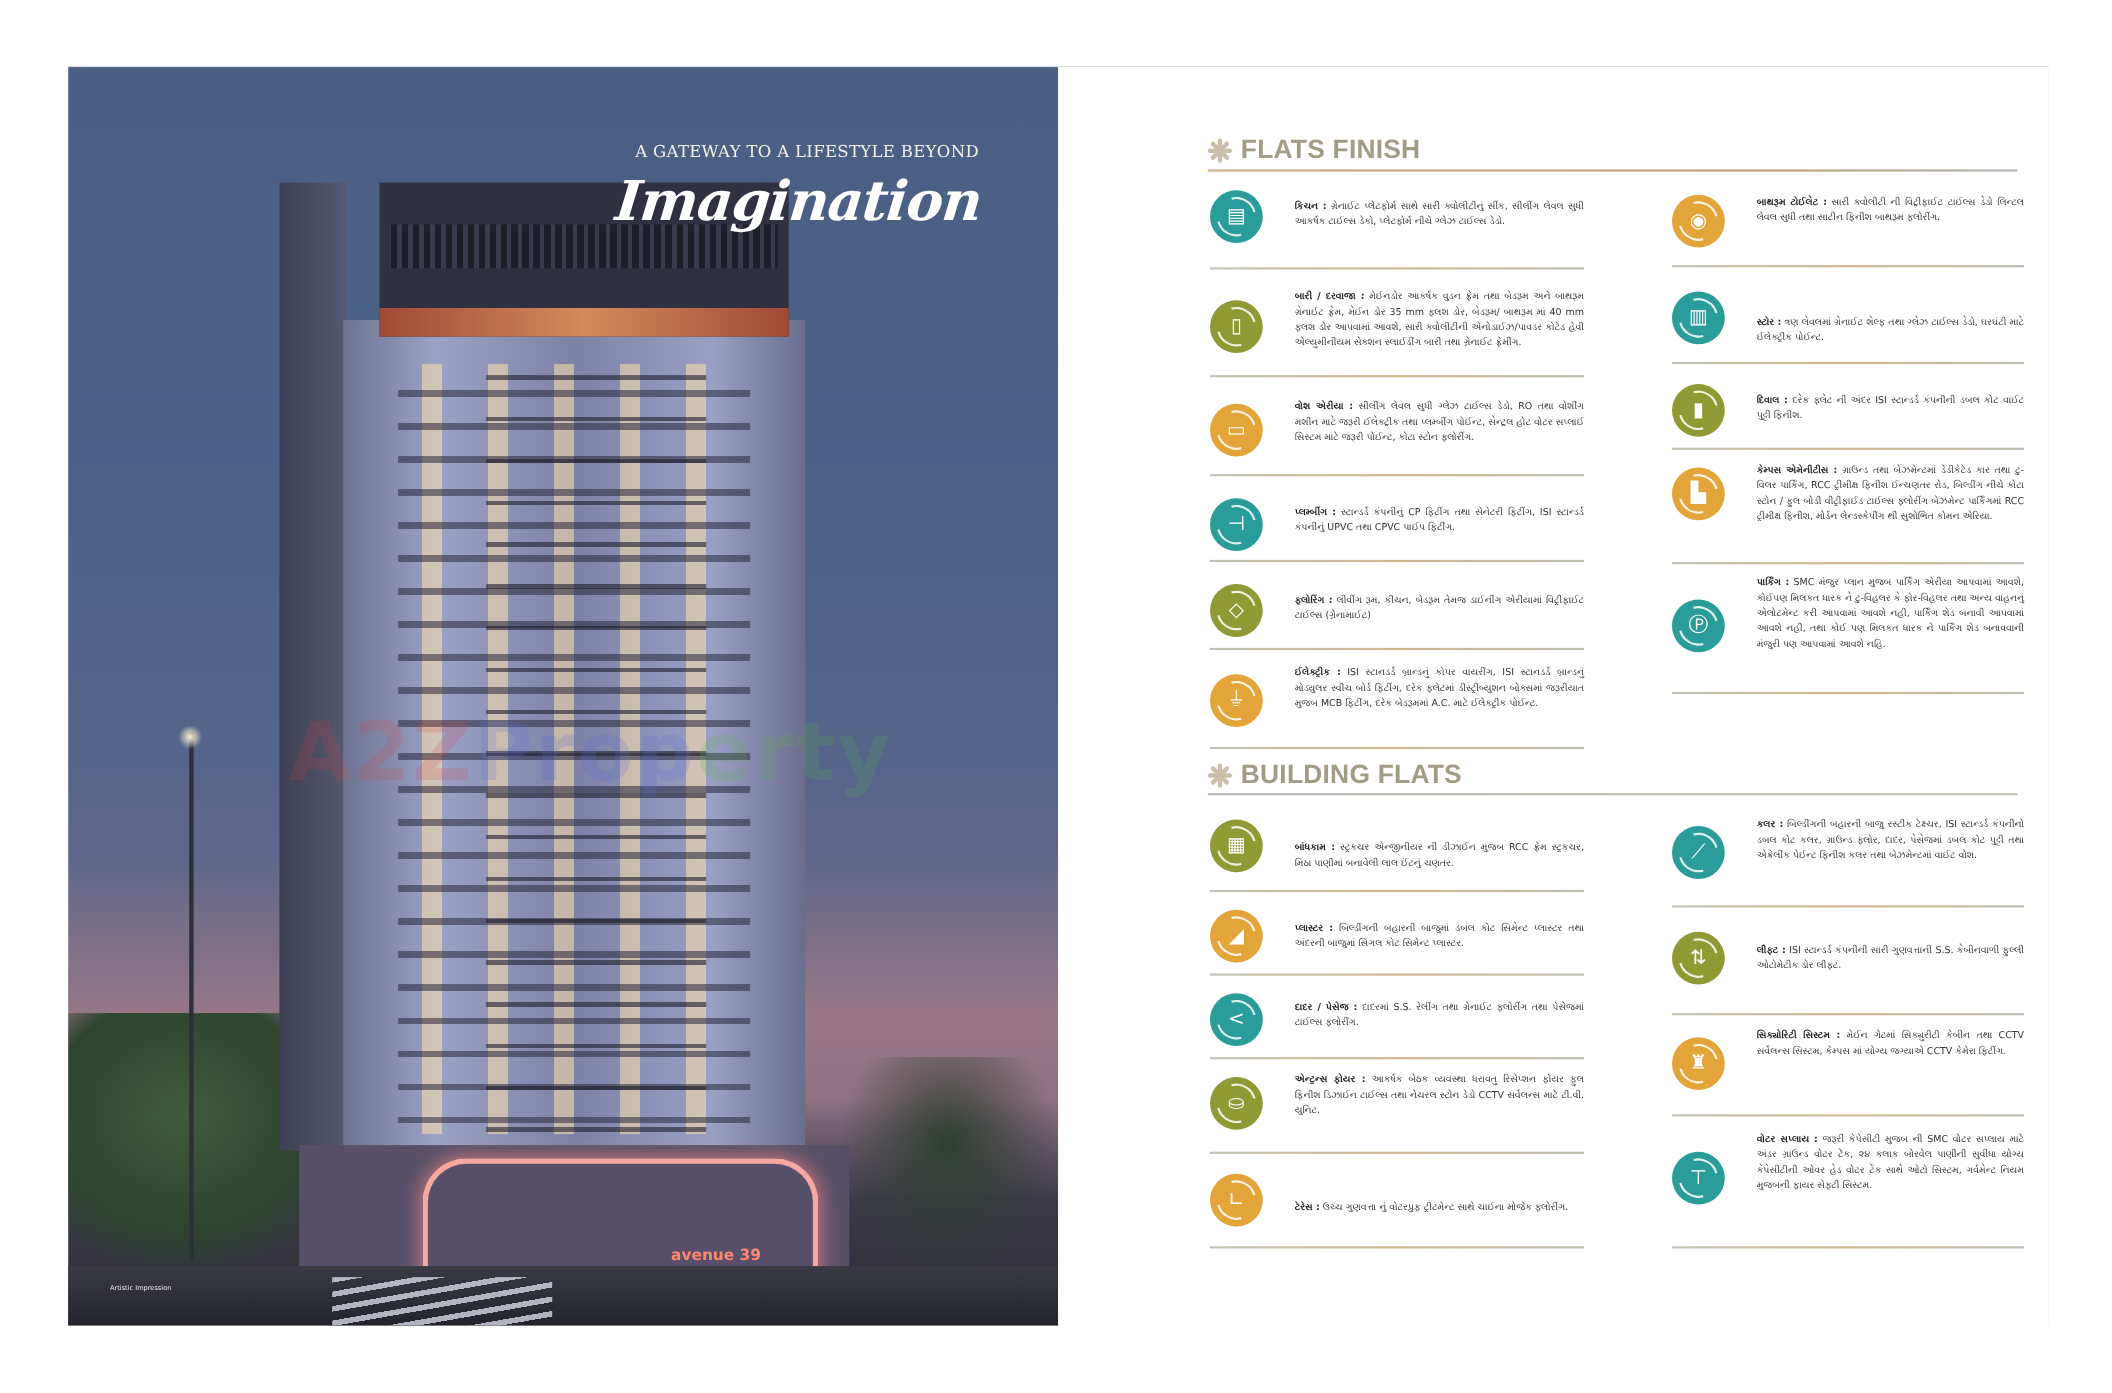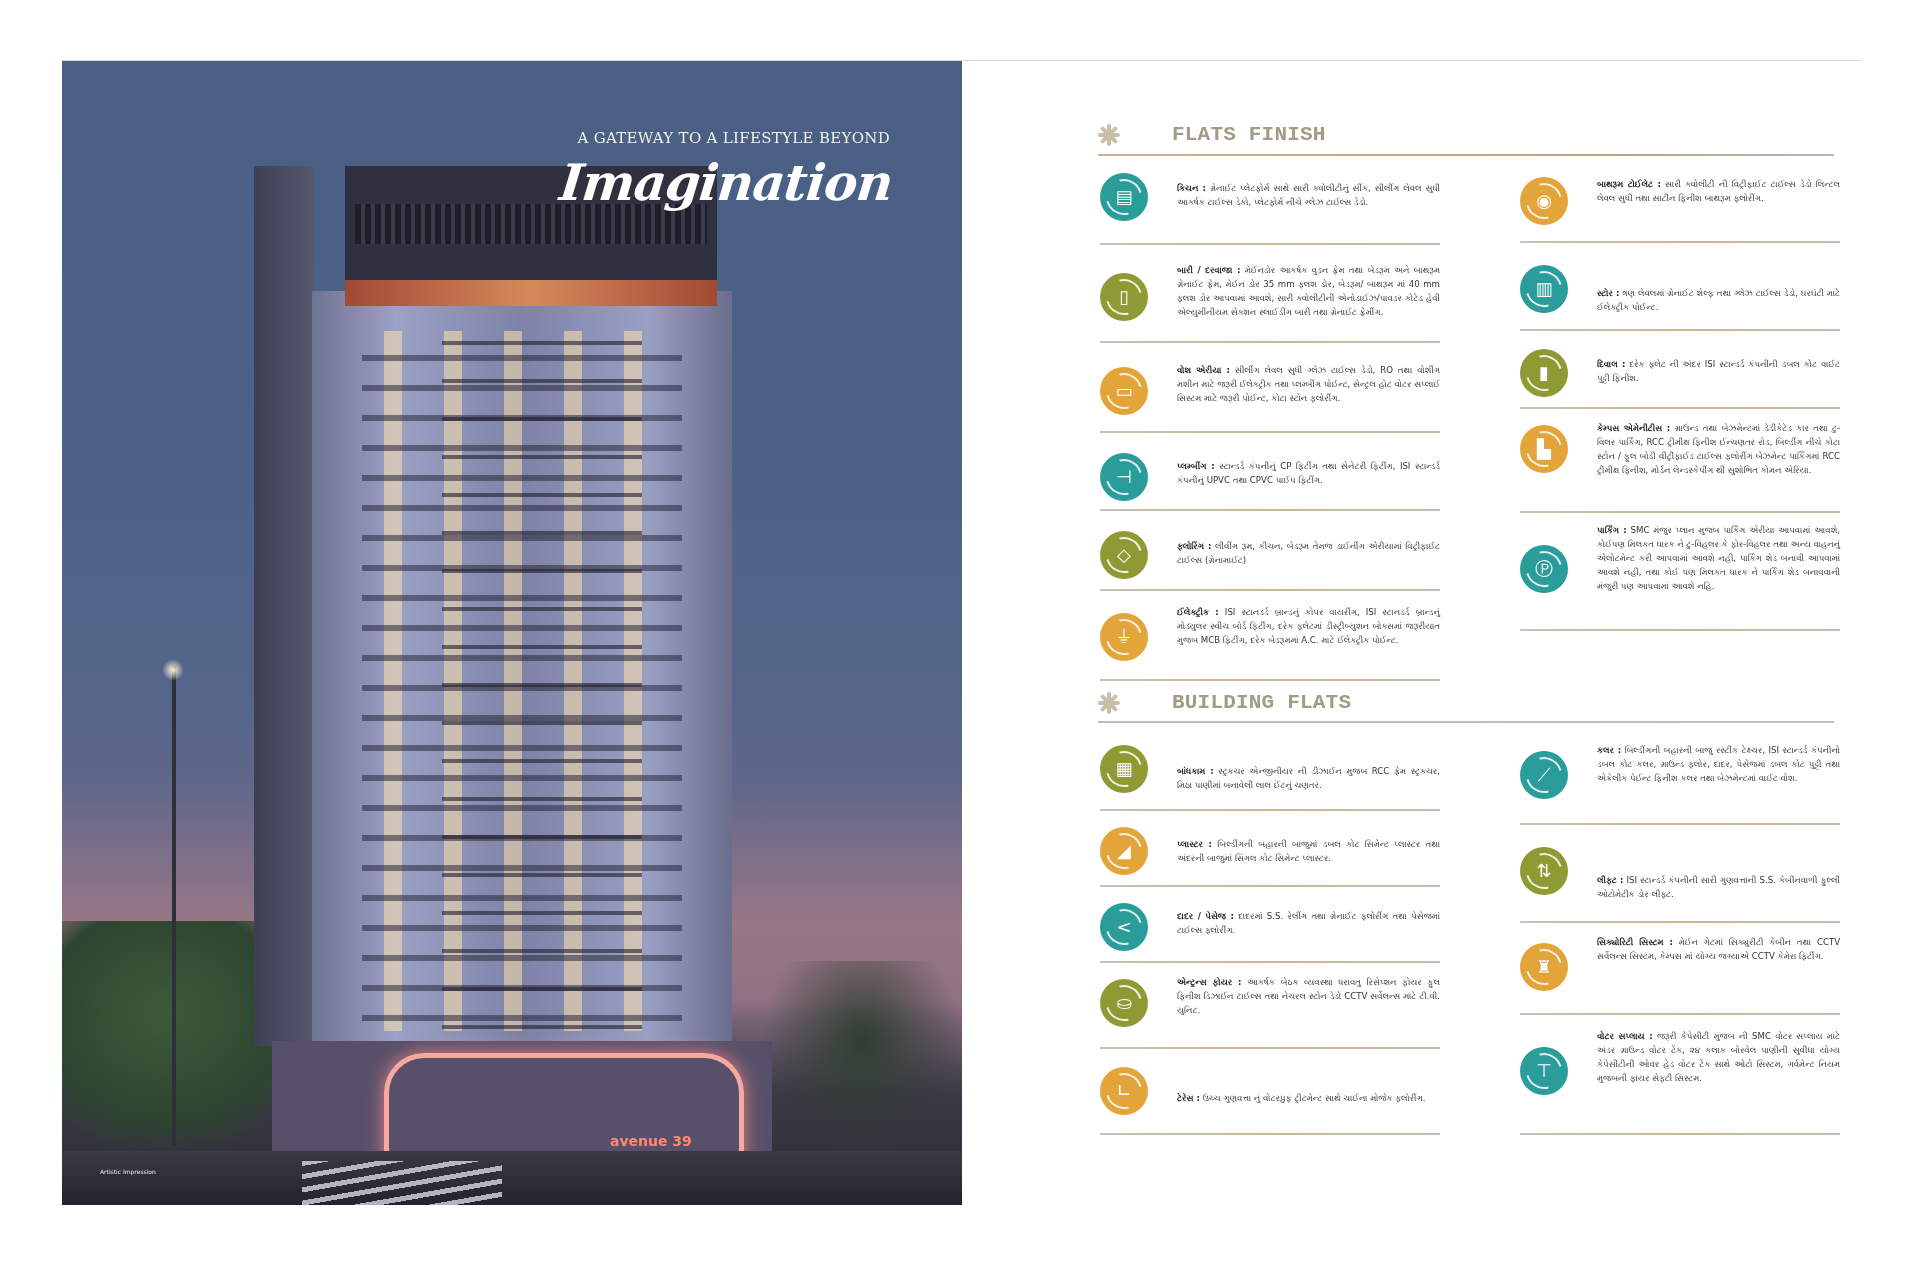--- a/index.html
+++ b/index.html
@@ -67,21 +67,21 @@
   .caption { position: absolute; left: 38px; top: 1107px; font-size: 6px; color: #eeeeee; }
 
   
   .right { position: absolute; left: 900px; top: 0; width: 900px; height: 1144px; background: #ffffff; }
   .section-head { position: absolute; left: 136px; display: flex; align-items: center; gap: 8px; }
   .section-head .flower { width: 22px; height: 22px; position: relative; }
   .flower i { position: absolute; left: 9px; top: 0; width: 4px; height: 22px; background: #c9bfa8; border-radius: 2px; }
   .flower i:nth-child(2) { transform: rotate(45deg); }
   .flower i:nth-child(3) { transform: rotate(90deg); }
   .flower i:nth-child(4) { transform: rotate(135deg); }
-  .section-title { font-family: Liberation Mono, monospace; font-weight: bold; font-size: 21px; color: #a29b86; letter-spacing: 0.2px; margin-left: 44px; }
+  .section-title { font-family: Liberation Sans, sans-serif; font-weight: bold; font-size: 24px; color: #a29b86; letter-spacing: 0.2px; }
   .section-rule { position: absolute; left: 136px; width: 736px; height: 2px;
     background: linear-gradient(90deg, #c9b48c, #b9a57c 70%, #b7b7b7); }
 
   .col { position: absolute; width: 340px; }
   .item { position: absolute; left: 0; width: 100%; }
   .item .icon { position: absolute; left: 0; width: 48px; height: 48px; border-radius: 50%;
     display: flex; align-items: center; justify-content: center; }
   .item .icon::before { content: ""; position: absolute; inset: 6px; border-radius: 50%;
     border: 2px solid rgba(255,255,255,0.85); border-left-color: transparent; border-right-color: transparent; transform: rotate(30deg); }
   .item .icon span { position: relative; color: #fff; font-size: 18px; line-height: 1; }
@@ -111,20 +111,23 @@
     <div class="tower-crown"></div>
     <div class="windows"></div>
     <div class="balconies"></div>
     <div class="podium"></div>
     <div class="entry-arch"></div>
     <div class="entry-sign">avenue 39</div>
     <div class="palms-right"></div>
     <div class="road"></div>
     <div class="zebra"></div>
 
+    <div class="wm-big">
+      <span>A2Z</span><span>Prop</span><span>erty</span>
+    </div>
 
     <div class="tagline">A GATEWAY TO A LIFESTYLE BEYOND</div>
     <div class="script">Imagination</div>
     <div class="caption">Artistic Impression</div>
   </div>
 
   <div class="right">
 
     <div class="section-head" style="top:62px">
       <div class="flower">
@@ -274,21 +277,21 @@
         <div class="icon teal" style="top:10px">
             <span>⟋</span>
           </div>
         <div class="text" style="top:2px"><b>કલર :</b> <span>બિલ્ડીંગની બહારની બાજુ રસ્ટીક ટેક્ષ્ચર, ISI સ્ટાન્ડર્ડ કંપનીનો ડબલ કોટ કલર, ગ્રાઉન્ડ ફ્લોર, દાદર, પેસેજમાં ડબલ કોટ પુટ્ટી તથા એક્રેલીક પેઈન્ટ ફિનીશ કલર તથા બેઝમેન્ટમાં વાઈટ વોશ.</span></div>
         <div class="rule" style="top:82px"></div>
       </div>
       <div class="item" style="top:90px">
         <div class="icon olive" style="top:16px">
             <span>⇅</span>
           </div>
-        <div class="text" style="top:42px"><b>લીફ્ટ :</b> <span>ISI સ્ટાન્ડર્ડ કંપનીની સારી ગુણવત્તાની S.S. કેબીનવાળી ફુલ્લી ઓટોમેટીક ડોર લીફ્ટ.</span></div>
+        <div class="text" style="top:26px"><b>લીફ્ટ :</b> <span>ISI સ્ટાન્ડર્ડ કંપનીની સારી ગુણવત્તાની S.S. કેબીનવાળી ફુલ્લી ઓટોમેટીક ડોર લીફ્ટ.</span></div>
         <div class="rule" style="top:90px"></div>
       </div>
       <div class="item" style="top:188px">
         <div class="icon orange" style="top:14px">
             <span>♜</span>
           </div>
         <div class="text" style="top:6px"><b>સિક્યોરિટી સિસ્ટમ :</b> <span>મેઈન ગેટમાં સિક્યુરીટી કેબીન તથા CCTV સર્વેલન્સ સિસ્ટમ, કેમ્પસ માં યોગ્ય જગ્યાએ CCTV કેમેરા ફિટીંગ.</span></div>
         <div class="rule" style="top:84px"></div>
       </div>
       <div class="item" style="top:280px">

